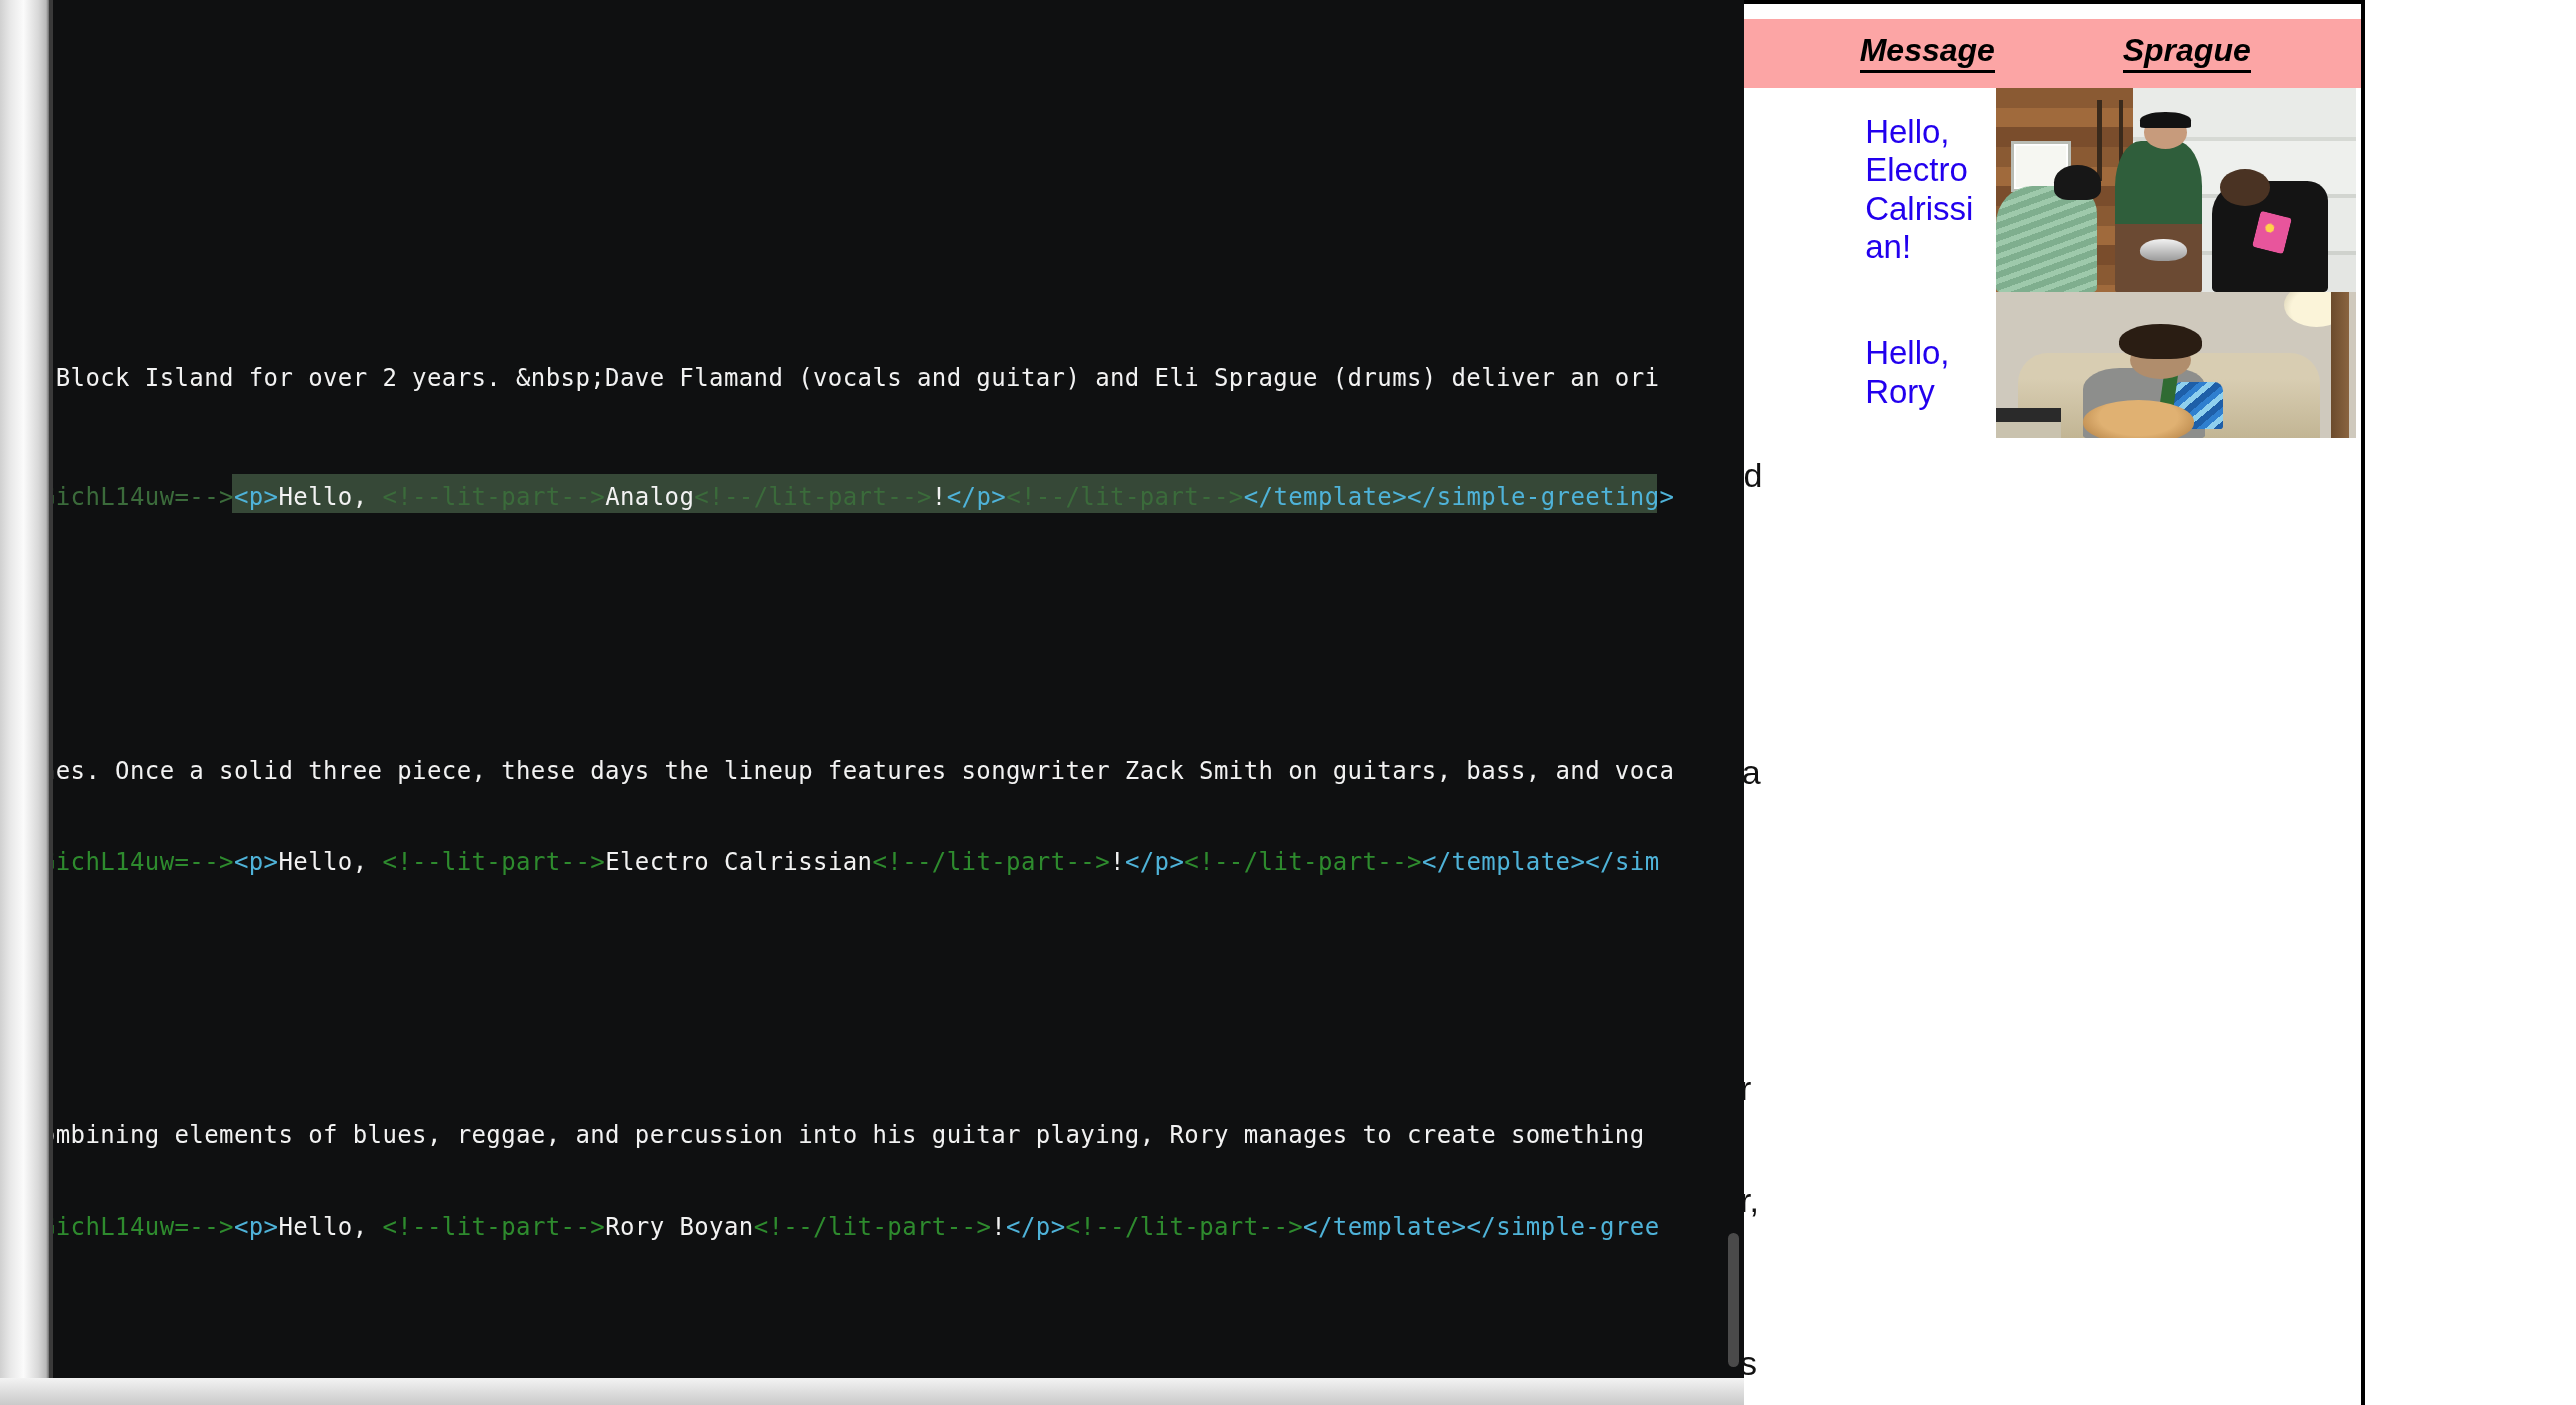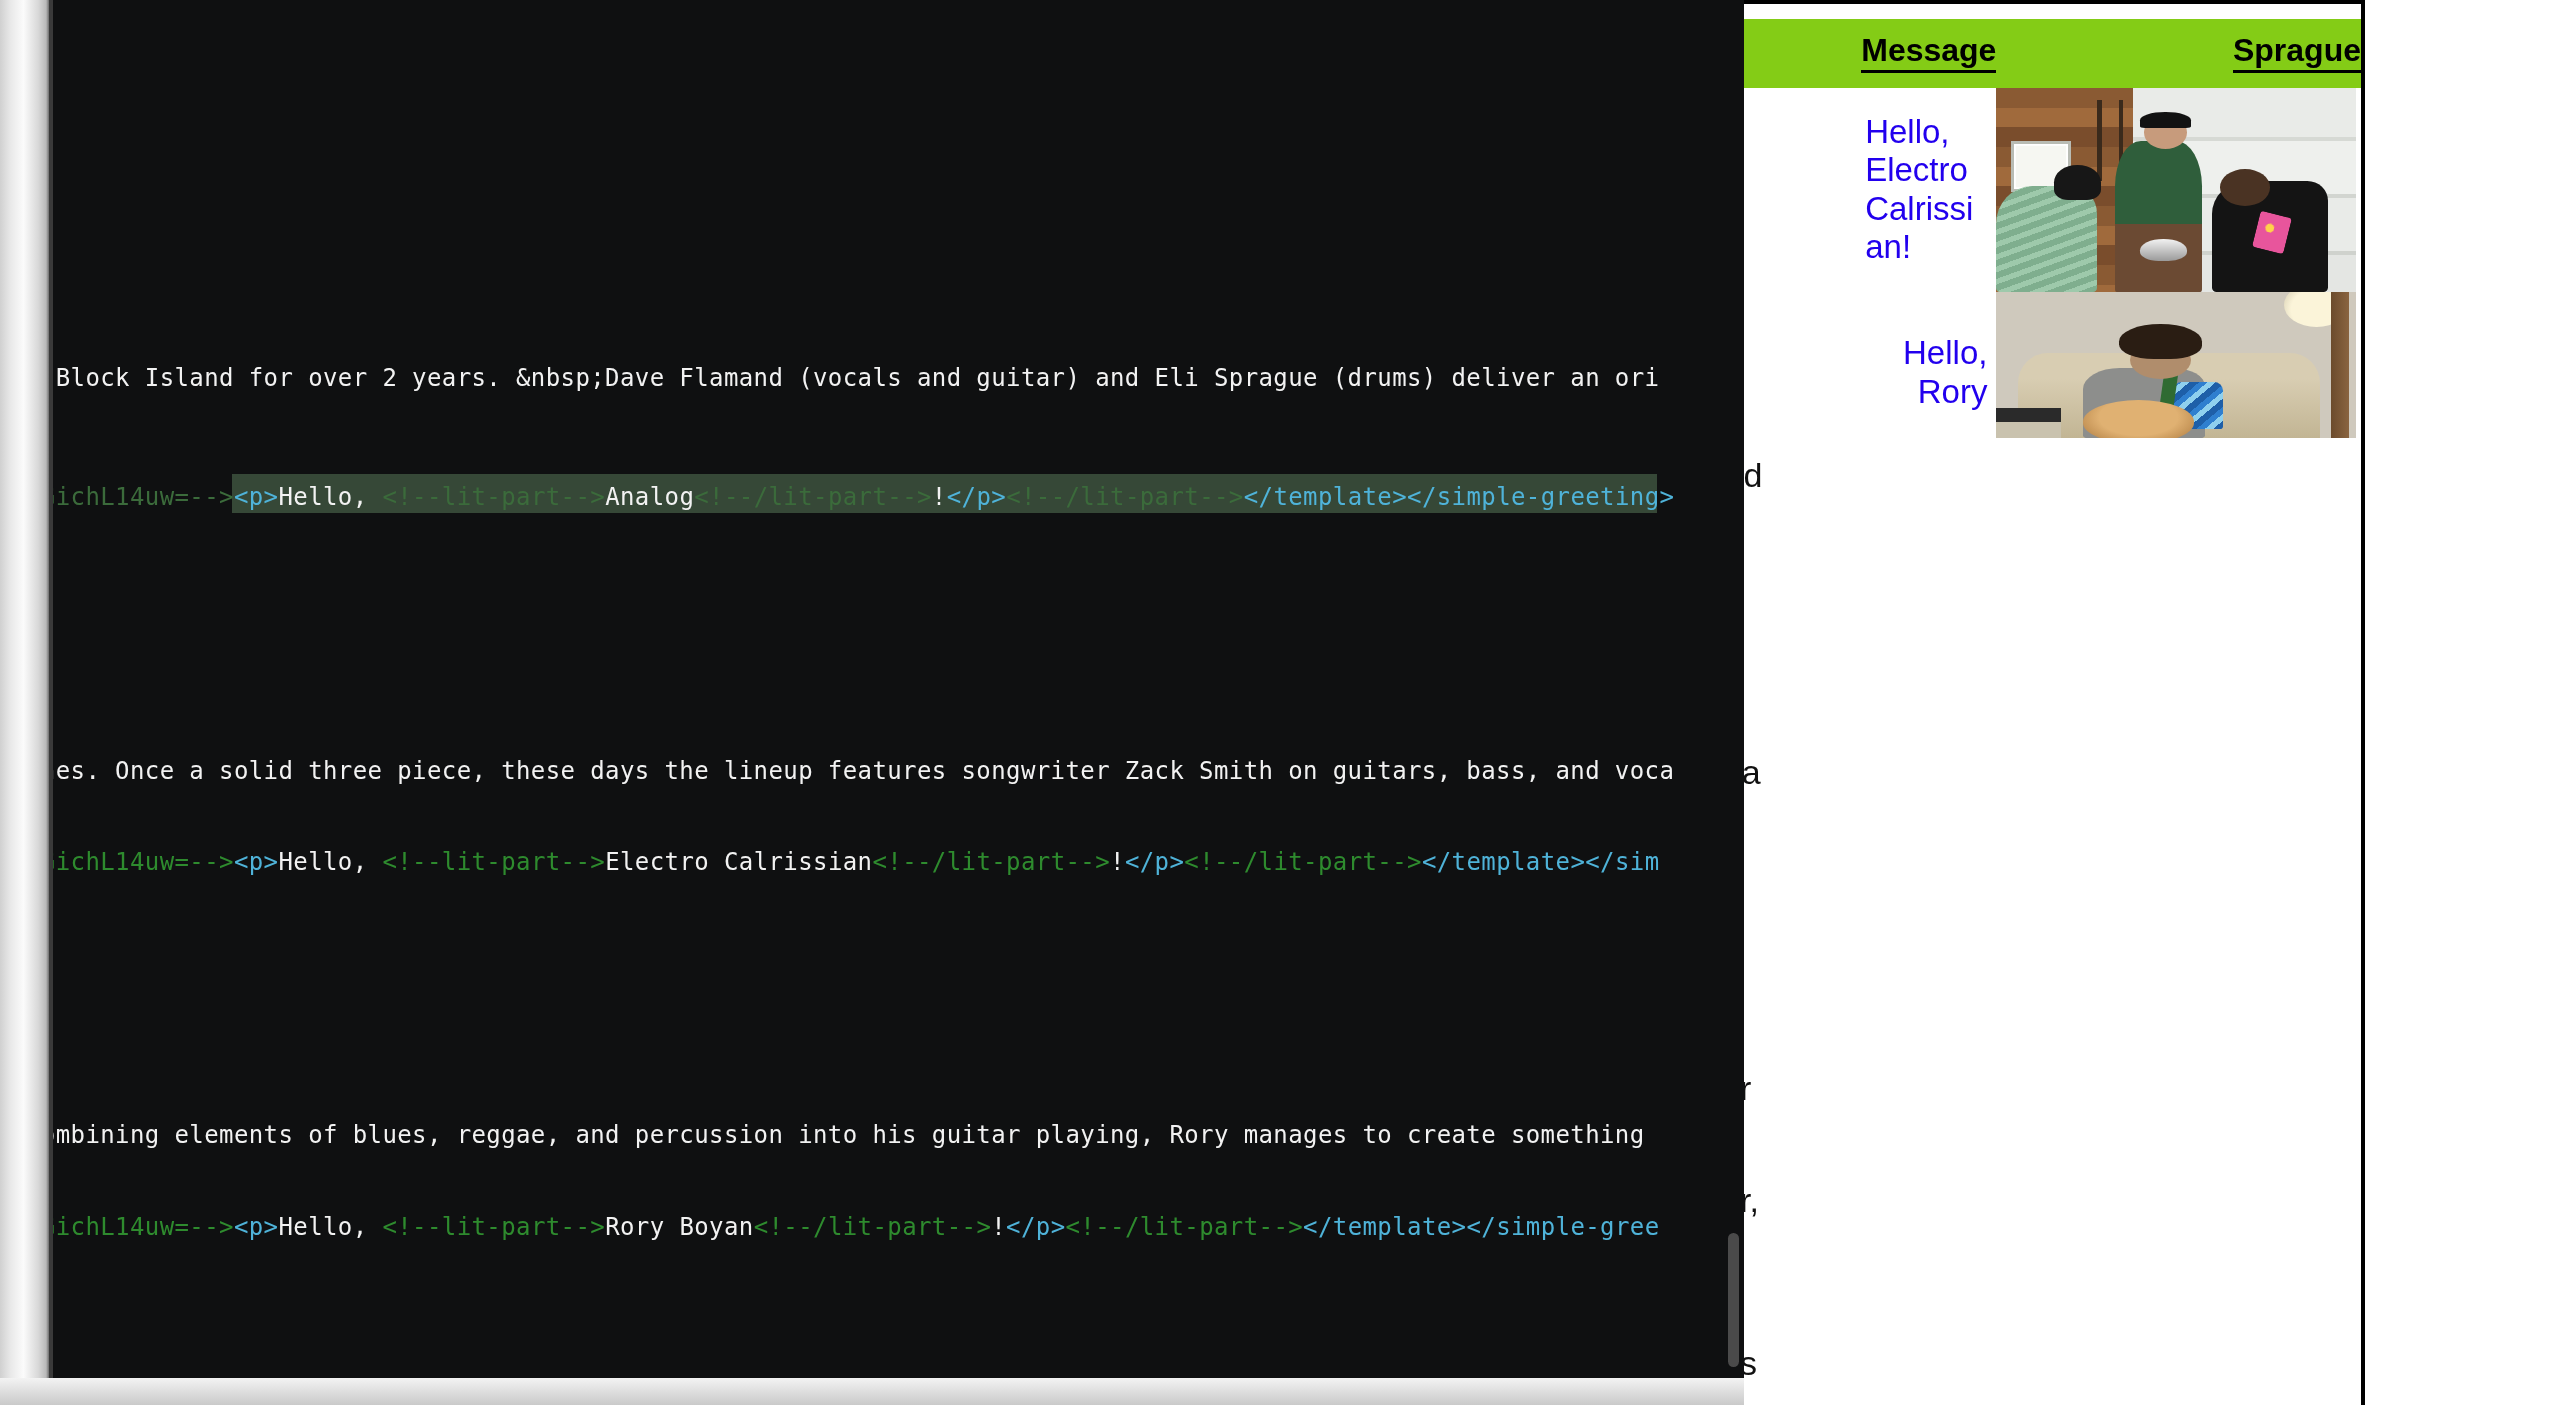--- a/index.html
+++ b/index.html
@@ -41,28 +41,29 @@
     width: 621px;
     border-collapse: collapse;
     table-layout: fixed;
   }
 
   #greeting-table col.col-pad { width: 109px; }
   #greeting-table col.col-msg { width: 147px; }
   #greeting-table col.col-pic { width: 364px; }
 
   #greeting-table th {
-    background: #84cc16;
+    background: #fca5a5;
     padding: 12.5px 0 14.3px 0;
     vertical-align: top;
-    text-align: right;
+    text-align: center;
     font-size: 32px;
     font-weight: 700;
     color: #000000;
     font-family: "Liberation Sans", sans-serif;
+    font-style: italic;
   }
   #greeting-table th .hdr-label {
     display: inline-block;
     border-bottom: 3.6px solid #000000;
     padding-bottom: 1.8px;
   }
   #greeting-table th.th-pad { padding: 0; }
   #greeting-table th.th-msg { padding-left: 9px; }
   #greeting-table th.th-pic { padding-left: 16px; }
 
@@ -404,21 +405,21 @@
               <div class="ph2-p3-head"></div>
               <div class="ph2-pink"></div>
               <div class="ph2-bowl"></div>
             </div>
           </td>
         </tr>
 
         <tr>
           <td></td>
           <td>
-            <div class="msg-cell" style="margin-top:16px;text-align:right;">Hello, Rory</div>
+            <div class="msg-cell" style="margin-top:16px;">Hello, Rory</div>
           </td>
           <td class="pic-cell">
             <div class="photo short">
               <div class="ph3-wall"></div>
               <div class="ph3-lamp"></div>
               <div class="ph3-doorframe"></div>
               <div class="ph3-couch"></div>
               <div class="ph3-body"></div>
               <div class="ph3-shirt"></div>
               <div class="ph3-lanyard"></div>

